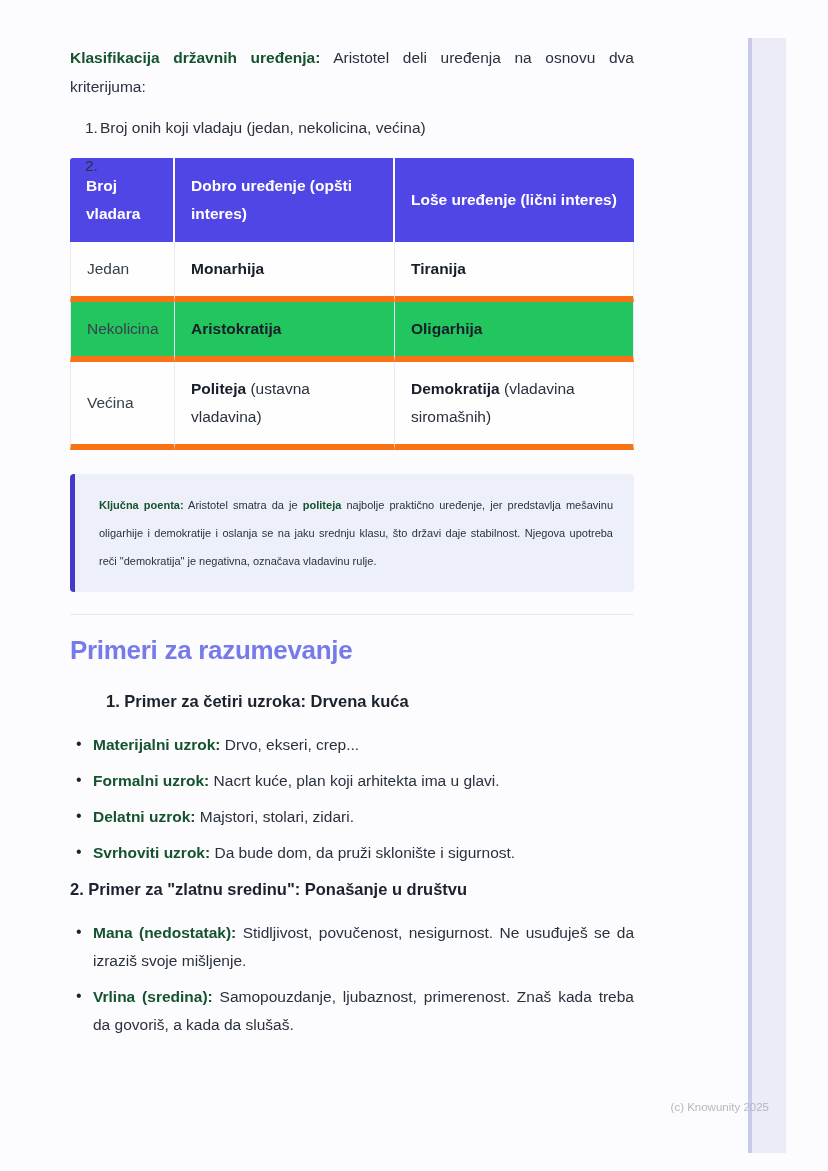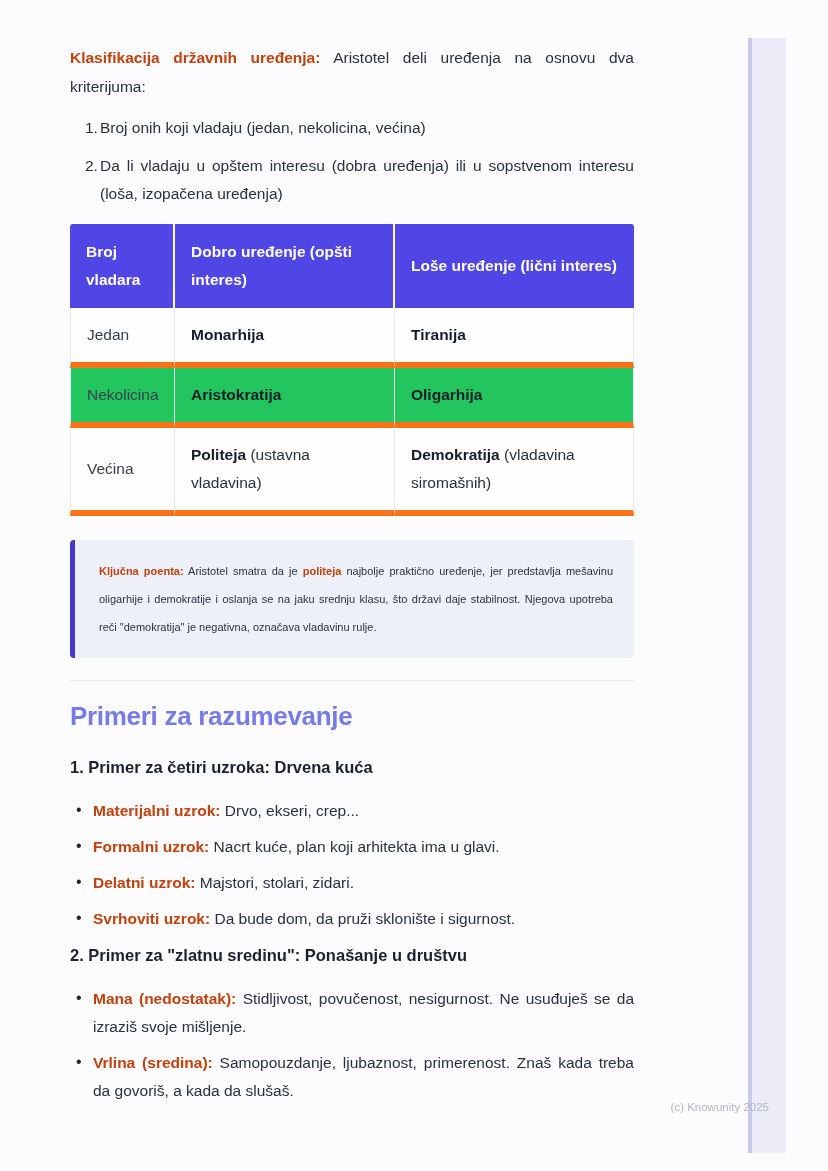--- a/index.html
+++ b/index.html
@@ -24,21 +24,21 @@
     left:70px; top:0;
     width:564px;
     z-index:2;
   }
   .intro {
     margin-top:44px;
     font-size:15.5px;
     line-height:28.5px;
     text-align:justify;
   }
-  .b { font-weight:bold; color:#c2410c; }
+  .b { font-weight:bold; color:#14532d; }
   ol.criteria {
     list-style:none;
     margin-top:13px;
   }
   ol.criteria li {
     position:relative;
     padding-left:30px;
     font-size:15.5px;
     line-height:28px;
     text-align:justify;
@@ -104,21 +104,21 @@
     letter-spacing:-0.3px;
     color:#777be9;
     line-height:30px;
   }
   h3.subsection {
     font-size:16.5px;
     font-weight:bold;
     color:#1b212d;
     line-height:20px;
   }
-  h3.sub1 { margin-top:26px; }
+  h3.sub1 { margin-top:26px;margin-left:36px; }
   h3.sub2 { margin-top:12px; }
   ul.bullets {
     list-style:none;
     margin-top:20px;
   }
   ul.bullets li {
     position:relative;
     padding-left:23px;
     font-size:15.5px;
     line-height:28px;
@@ -144,21 +144,21 @@
 <body>
 
 <div class="page-edge-strip"></div>
 
 <div class="content">
 
   <p class="intro"><span class="b">Klasifikacija državnih uređenja:</span><span> Aristotel deli uređenja na osnovu dva kriterijuma:</span></p>
 
   <ol class="criteria">
     <li><span class="num">1.</span><span>Broj onih koji vladaju (jedan, nekolicina, većina)</span></li>
-    <li><span class="num">2.</span><span>Da li vladaju u opštem interesu (dobra uređenja) ili u sopstvenom interesu (loša, izopačena uređenja)</span></li>
+    <li><span class="num">2.</span></li>
   </ol>
 
   <table class="classification">
     <colgroup>
         <col class="c1">
         <col class="c2">
         <col class="c3">
       </colgroup>
     <thead>
       <tr>

